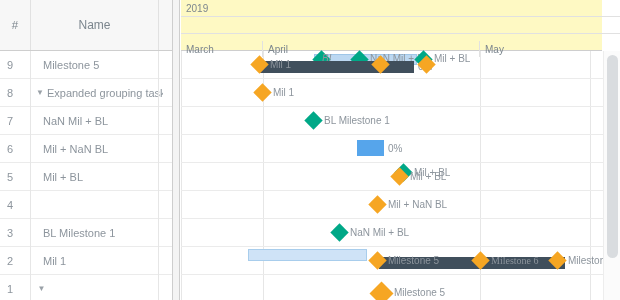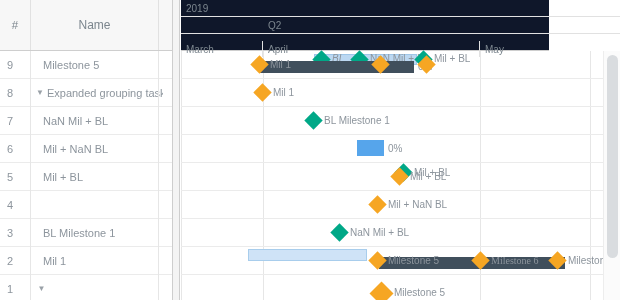--- a/index.html
+++ b/index.html
@@ -39,22 +39,22 @@
   .collapser{display:inline-block;width:11px;margin-right:3px;
     font-size:8px;line-height:11px;color:#9aa1a8;text-align:center;}
 
   
   .splitter{position:absolute;left:172px;top:0;width:8px;height:300px;
     background:#f4f4f4;border-left:1px solid #cecece;border-right:1px solid #cecece;
     box-sizing:border-box;}
 
   
   .tl{position:absolute;left:181px;top:0;width:439px;height:300px;overflow:hidden;}
-  .tl-header{position:absolute;left:0;top:0;width:368px;height:51px;
-    background:#0f172a;border-bottom:1px solid #cecece;box-sizing:border-box;}
+  .tl-header{position:absolute;left:0;top:0;width:421px;height:51px;
+    background:#fef9c3;border-bottom:1px solid #cecece;box-sizing:border-box;}
   .tl-lvl{position:absolute;left:0;width:439px;height:17px;
     border-bottom:1px solid #e1e1e1;box-sizing:border-box;}
   .lvl0{top:0;} .lvl1{top:17px;} .lvl2{top:34px;border-bottom:none;margin-top:7px;}
   .tcell{position:absolute;top:0;height:16px;font-size:10px;color:#7c868e;
     display:flex;align-items:center;padding-left:5px;box-sizing:border-box;
     border-right:1px solid #e1e1e1;white-space:nowrap;}
   .tcell.last{border-right:none;}
 
   .tl-body{position:absolute;left:0;top:51px;width:439px;height:249px;}
   .vline{position:absolute;top:0;width:1px;height:249px;background:#e6e6e6;}
@@ -155,38 +155,37 @@
   </div>
 
   <div class="splitter"></div>
 
   <div class="tl">
     <div class="tl-header">
       <div class="tl-lvl lvl0" id="lvl-years">
           <div class="tcell last" style="left: 0px; width: 439px;">2019</div>
         </div>
       <div class="tl-lvl lvl1" id="lvl-quarters">
-          <div class="tcell last" style="left: 82px; width: 357px;">Q2</div>
         </div>
       <div class="tl-lvl lvl2" id="lvl-months">
           <div class="tcell" style="left: 0px; width: 82px;">March</div>
           <div class="tcell last" style="left: 299px; width: 140px;">May</div>
           <div class="tcell" style="left: 82px; width: 217px;">April</div>
         </div>
     </div>
 
     <div class="tl-body" id="tl-body">
         <div class="vline" style="left: 409px;"></div>
         <div class="vline" style="left: 299px;"></div>
         <div class="vline" style="left: 82px;"></div>
         <div class="vline" style="left: 0px;"></div>
         <div class="trow">
           <div class="bar bar-baseline" style="left: 133px; width: 103px;"></div>
           <div class="diamond d-teal" style="left: 134px; top: 2px;"></div>
-          <div class="blabel" style="left: 151px; top: 2px; font-style: italic;">BL</div>
+          <div class="blabel" style="left: 141px; top: 2px; font-style: italic;">BL</div>
           <div class="diamond d-teal" style="left: 172px; top: 2px;"></div>
           <div class="blabel" style="left: 189px; top: 2px;">NaN Mil + BL</div>
           <div class="diamond d-teal" style="left: 236px; top: 2px;"></div>
           <div class="blabel" style="left: 253px; top: 2px;">Mil + BL</div>
           <div class="bar bar-group" style="left: 78px; width: 155px;"></div>
           <div class="blabel" style="left: 237px; top: 10px;">0%</div>
           <div class="diamond d-orange" style="left: 72px; top: 7px;"></div>
           <div class="blabel" style="left: 89px; top: 8px;">Mil 1</div>
           <div class="diamond d-orange" style="left: 193px; top: 7px;"></div>
           <div class="diamond d-orange" style="left: 239px; top: 7px;"></div>

